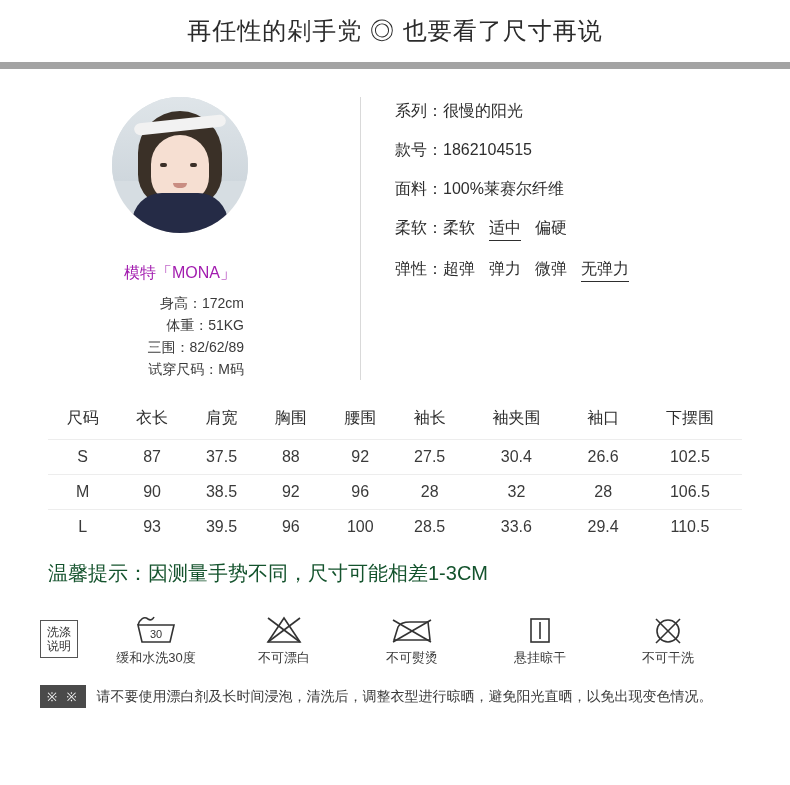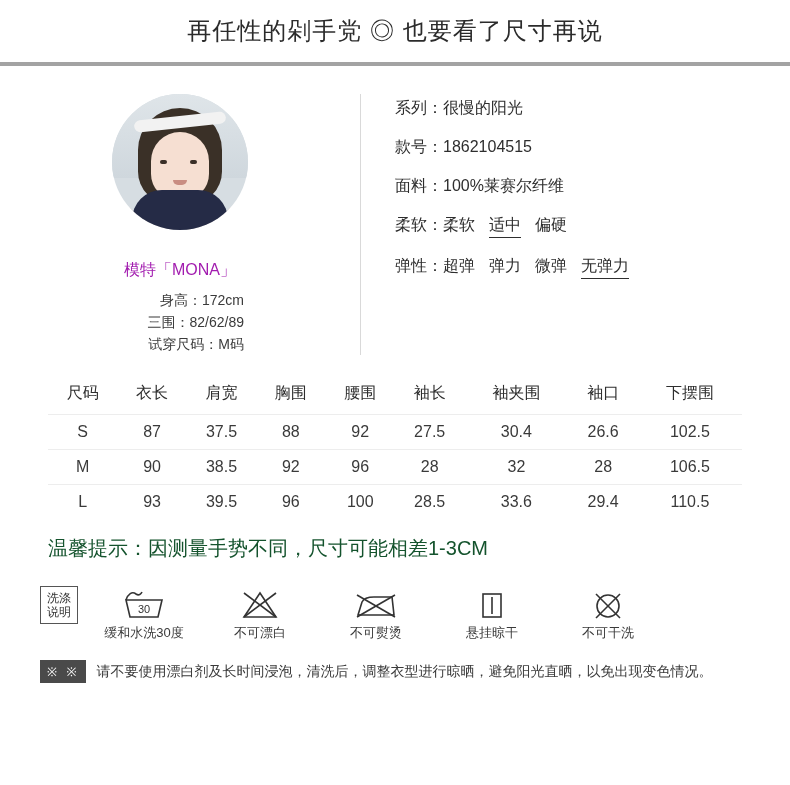--- a/index.html
+++ b/index.html
@@ -16,21 +16,21 @@
   }
   .page {
     position: relative;
     width: 790px;
     height: 785px;
     box-sizing: border-box;
   }
   
   .header {
     height: 62px;
-    border-bottom: 4px solid #a3a3a3;
+    border-bottom: 7px solid #a3a3a3;
     display: flex;
     align-items: center;
     justify-content: center;
   }
   .header-title {
     font-size: 24px;
     letter-spacing: 1px;
     color: #2b2b2b;
   }
   
@@ -187,23 +187,23 @@
     border-top: 1px solid #ededed;
   }
   .tip {
     padding: 16px 48px 0 48px;
     font-size: 20px;
     color: #14532d;
   }
   
   .care {
     display: flex;
-    align-items: flex-start;
+    align-items: center;
     padding: 24px 30px 0 40px;
-    gap: 8px;
+    gap: 20px;
   }
   .care-box {
     border: 1px solid #555;
     padding: 4px 6px;
     font-size: 12px;
     line-height: 14px;
     text-align: center;
     color: #333;
     margin-right: 4px;
   }
@@ -263,20 +263,21 @@
         <div class="face"></div>
         <div class="headband"></div>
         <div class="eye left"></div>
         <div class="eye right"></div>
         <div class="mouth"></div>
         <div class="body"></div>
       </div>
       <div class="model-name">模特「MONA」</div>
       <div class="model-specs">
         <div>身高：172cm</div>
+        <div>体重：51KG</div>
         <div>三围：82/62/89</div>
         <div>试穿尺码：M码</div>
       </div>
     </div>
 
     <div class="model-right">
       <div class="spec-row">
         <span class="spec-label">系列：</span>
         <span class="spec-value">很慢的阳光</span>
       </div>

